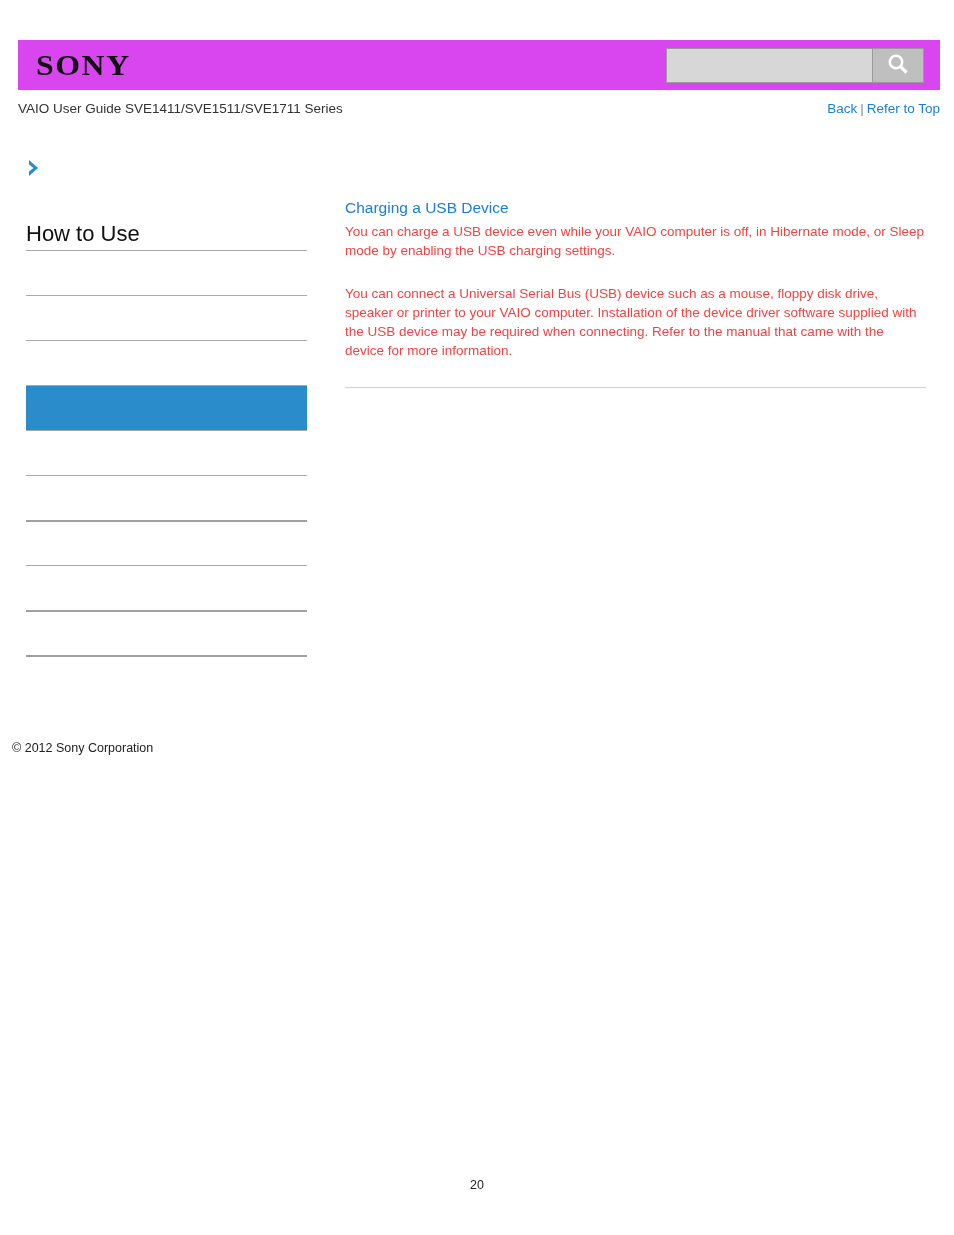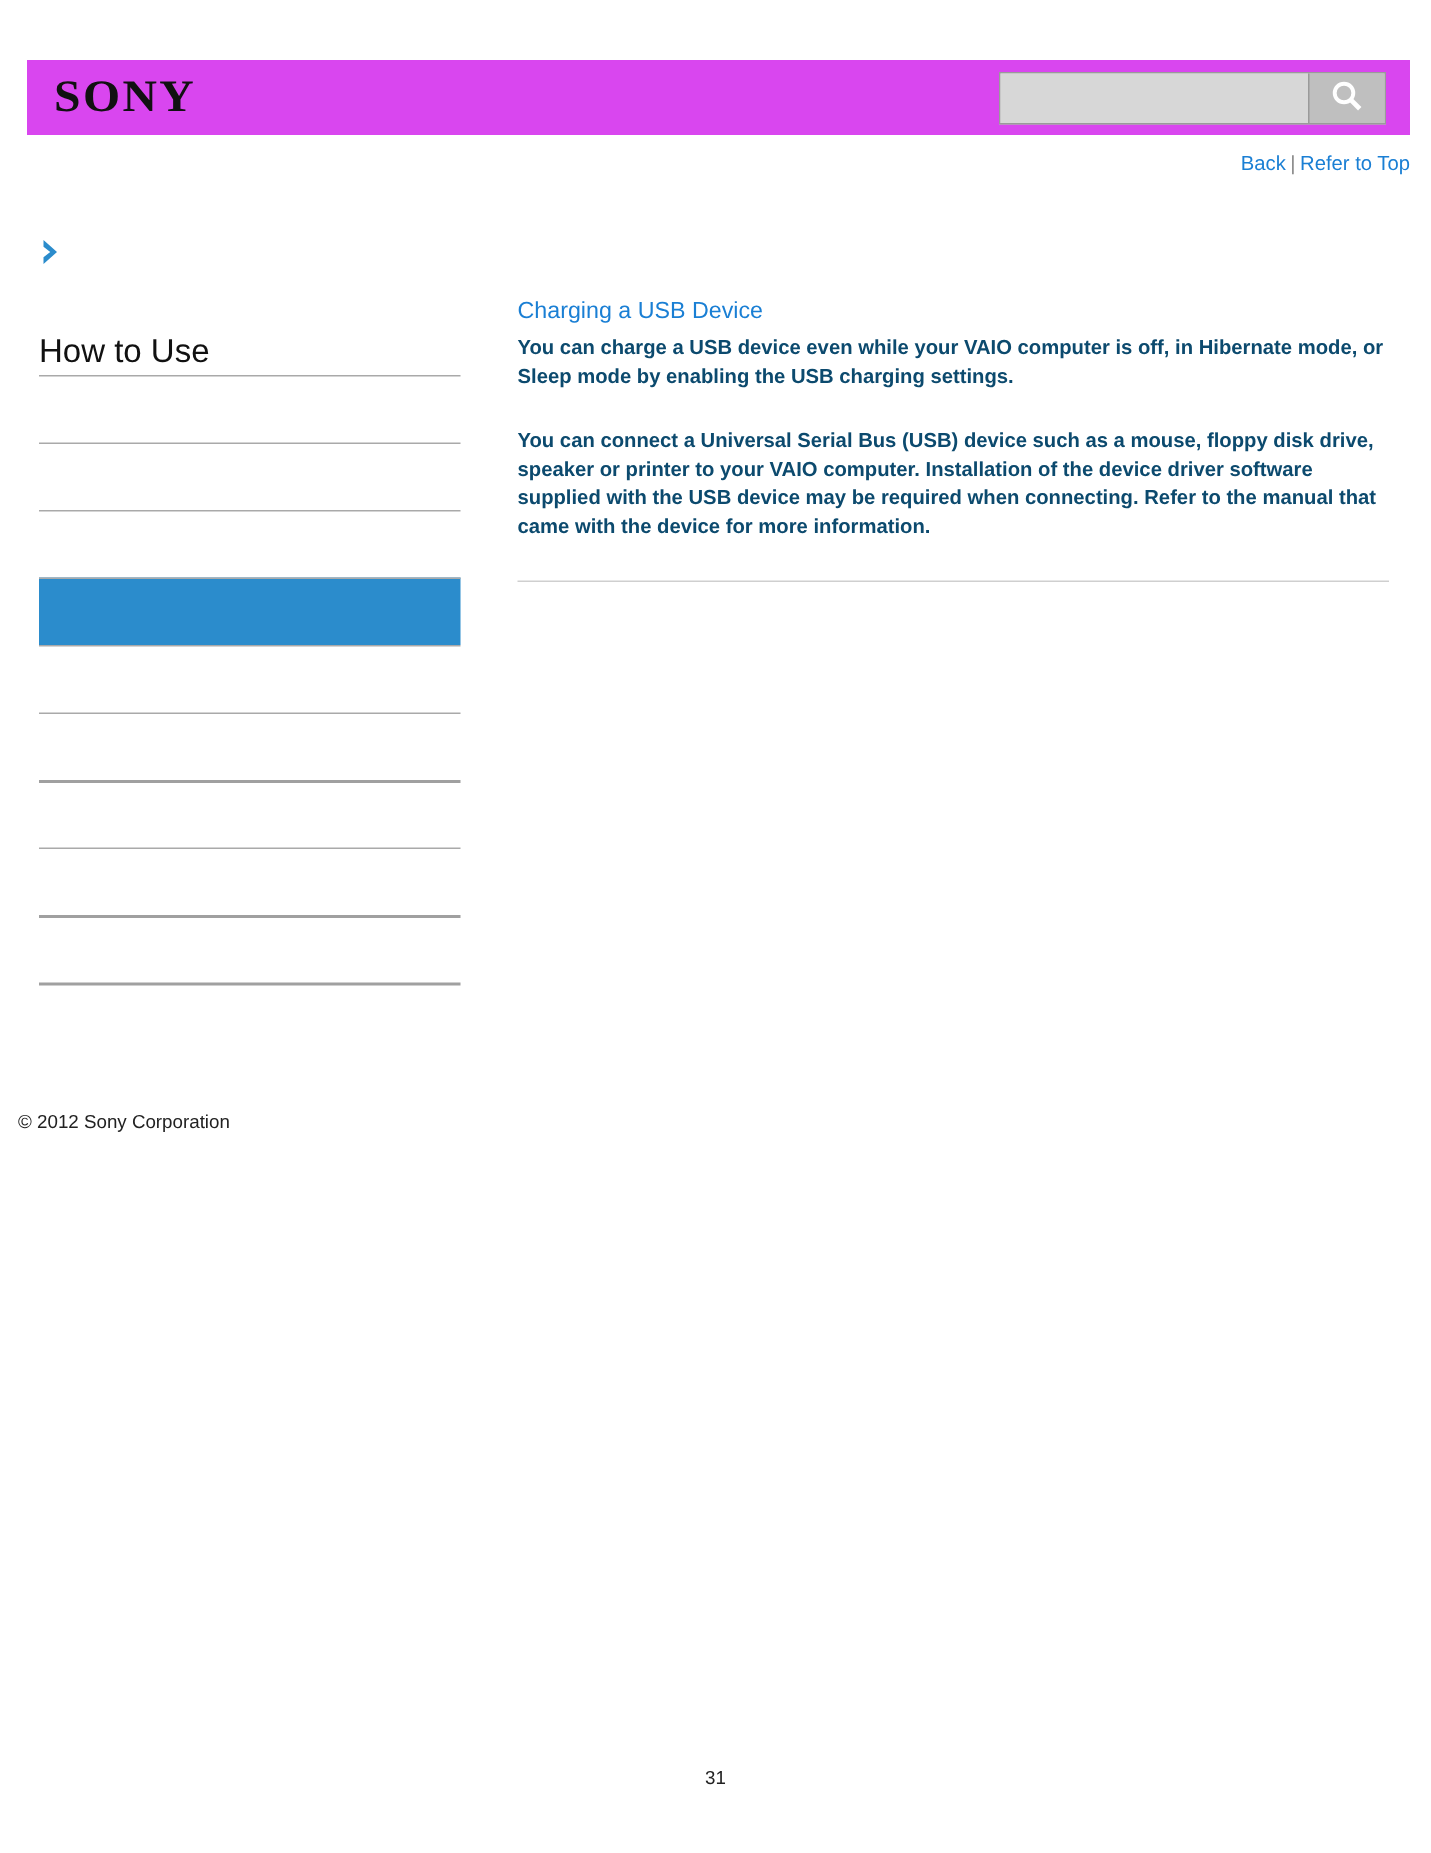--- a/index.html
+++ b/index.html
@@ -191,24 +191,23 @@
   .topic-title {
     font-size: 15.5px;
     color: #1a7fd4;
     margin: 0 0 4px 0;
     font-weight: normal;
     line-height: 20px;
     cursor: pointer;
   }
   .topic-body {
     font-size: 13.5px;
-    color: #0c4a6e;
+    color: #ef4444;
     line-height: 19px;
     margin: 0;
-    font-weight: bold;
   }
   .content-divider {
     position: absolute;
     left: 345px;
     top: 387px;
     width: 581px;
     height: 1px;
     background: #cfcfcf;
   }
 
@@ -236,20 +235,21 @@
         <svg width="26" height="26" viewBox="0 0 26 26" aria-hidden="true">
           <circle cx="11" cy="11" r="6.2" fill="none" stroke="#ffffff" stroke-width="2.6"></circle>
           <line x1="15.4" y1="15.4" x2="21.5" y2="21.5" stroke="#ffffff" stroke-width="3.2" stroke-linecap="butt"></line>
         </svg>
       </span>
     </button>
   </div>
 </div>
 
 <div class="title-row">
+  <span class="guide-title">VAIO User Guide SVE1411/SVE1511/SVE1711 Series</span>
   <span class="nav-links">
     <a href="#">Back</a><span class="nav-sep">|</span><a href="#">Refer to Top</a>
   </span>
 </div>
 
 <div class="sidebar">
   <span>
     <svg class="chevron-icon" viewBox="0 0 18 20" aria-hidden="true">
       <path d="M3 2 L12 10 L3 18 L3 13.5 L7.5 10 L3 6.5 Z" fill="#2b8ccc"></path>
     </svg>
@@ -279,13 +279,13 @@
     <p class="topic-body">You can charge a USB device even while your VAIO computer is off, in Hibernate mode, or Sleep mode by enabling the USB charging settings.</p>
   </div>
 
   <div class="topic">
     <p class="topic-body">You can connect a Universal Serial Bus (USB) device such as a mouse, floppy disk drive, speaker or printer to your VAIO computer. Installation of the device driver software supplied with the USB device may be required when connecting. Refer to the manual that came with the device for more information.</p>
   </div>
 </div>
 
 <div class="content-divider"></div>
 
-<div class="page-number">31</div>
+<div class="page-number">20</div>
 
 </body></html>

